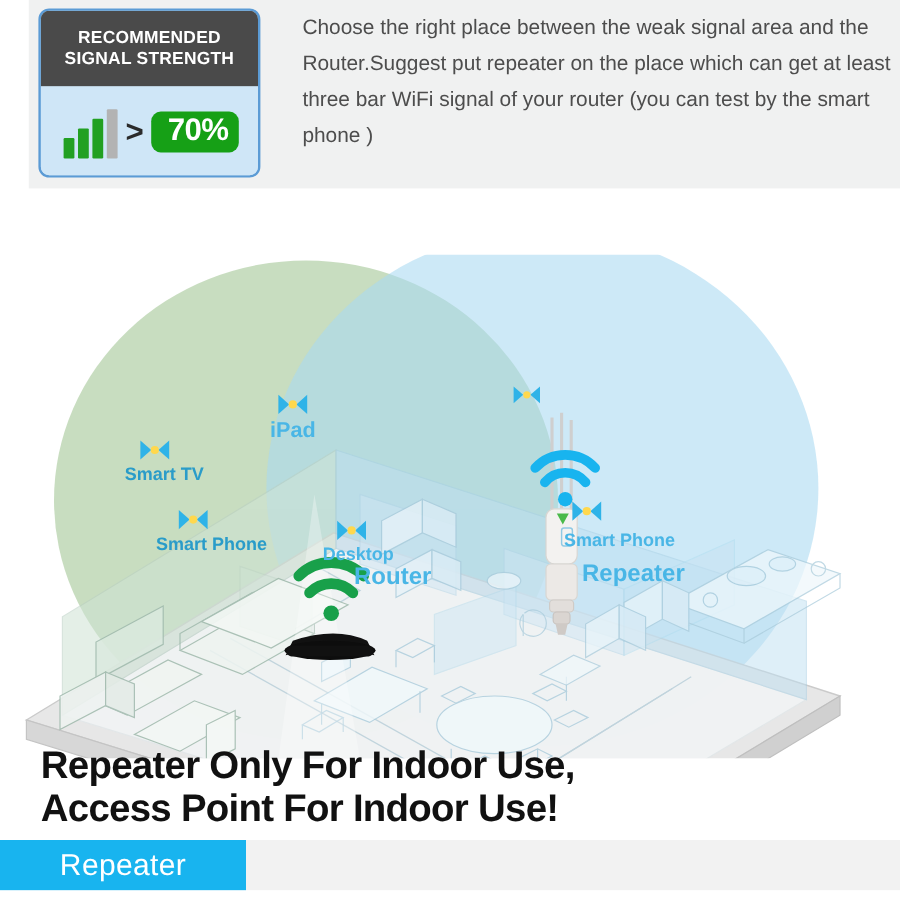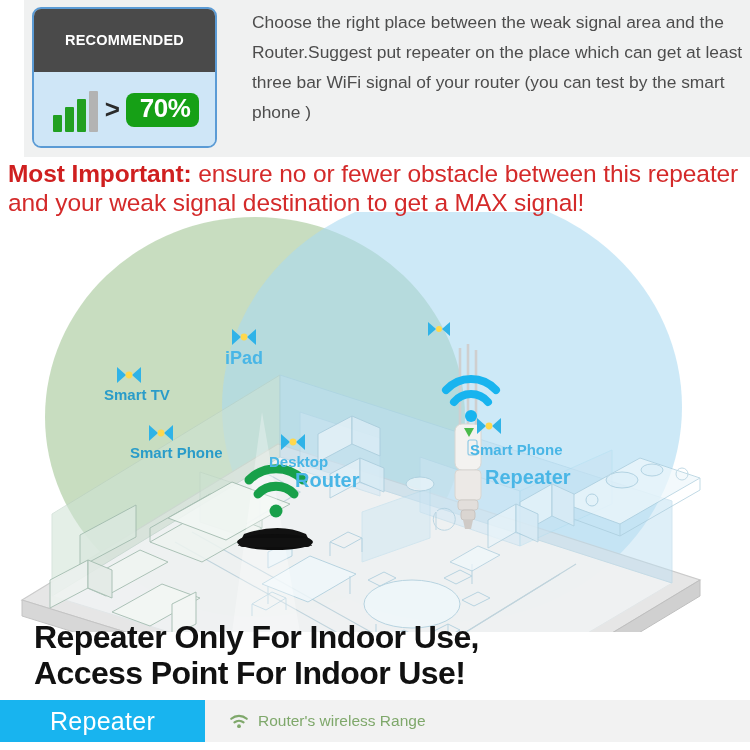--- a/index.html
+++ b/index.html
@@ -93,39 +93,37 @@
 </head>
 <body>
 
 <div id="page">
 
   <div class="header-band">
 
     <div class="badge">
       <div class="badge-title">
         <span>RECOMMENDED</span>
+        <span>SIGNAL STRENGTH</span>
       </div>
       <div class="badge-body">
         <div class="bars">
           <i></i>
           <i></i>
           <i></i>
           <i></i>
         </div>
         <div class="gt">&gt;</div>
         <div class="pct">70%</div>
       </div>
     </div>
 
     <div class="header-text">Choose the right place between the weak signal area and the Router.Suggest put repeater on the place which can get at least three bar WiFi signal of your router (you can test by the smart phone )</div>
   </div>
 
-  <div class="warning">
-    <b>Most Important:</b><span> ensure no or fewer obstacle between this repeater and your weak signal destination to get a MAX signal!</span>
-  </div>
 
   <div class="diagram">
     <svg width="750" height="420" viewBox="0 0 750 420" xmlns="http://www.w3.org/2000/svg">
       <defs>
         <clipPath id="clipAll">
             <rect x="0" y="0" width="750" height="420"></rect>
           </clipPath>
       </defs>
 
       <g clip-path="url(#clipAll)">
@@ -349,27 +347,19 @@
 
   <div class="headline">
     <span>Repeater Only For Indoor Use,</span>
     <span>Access Point For Indoor Use!</span>
   </div>
 
   <div class="legend">
     <div class="legend-tag">Repeater</div>
     <div class="legend-items">
 
-      <div class="legend-item green">
-        <svg class="wifi-ic" viewBox="0 0 22 17">
-          <path d="M2.5 6 A13 13 0 0 1 19.5 6" fill="none" stroke="#7fa86b" stroke-width="2.4" stroke-linecap="round"></path>
-          <path d="M6 10 A8 8 0 0 1 16 10" fill="none" stroke="#7fa86b" stroke-width="2.4" stroke-linecap="round"></path>
-          <circle cx="11" cy="14.2" r="2.1" fill="#7fa86b"></circle>
-        </svg>
-        <span>Router's wireless Range</span>
-      </div>
 
 
     </div>
   </div>
   <div class="bottom-strip"></div>
 
 </div>
 
 </body></html>

